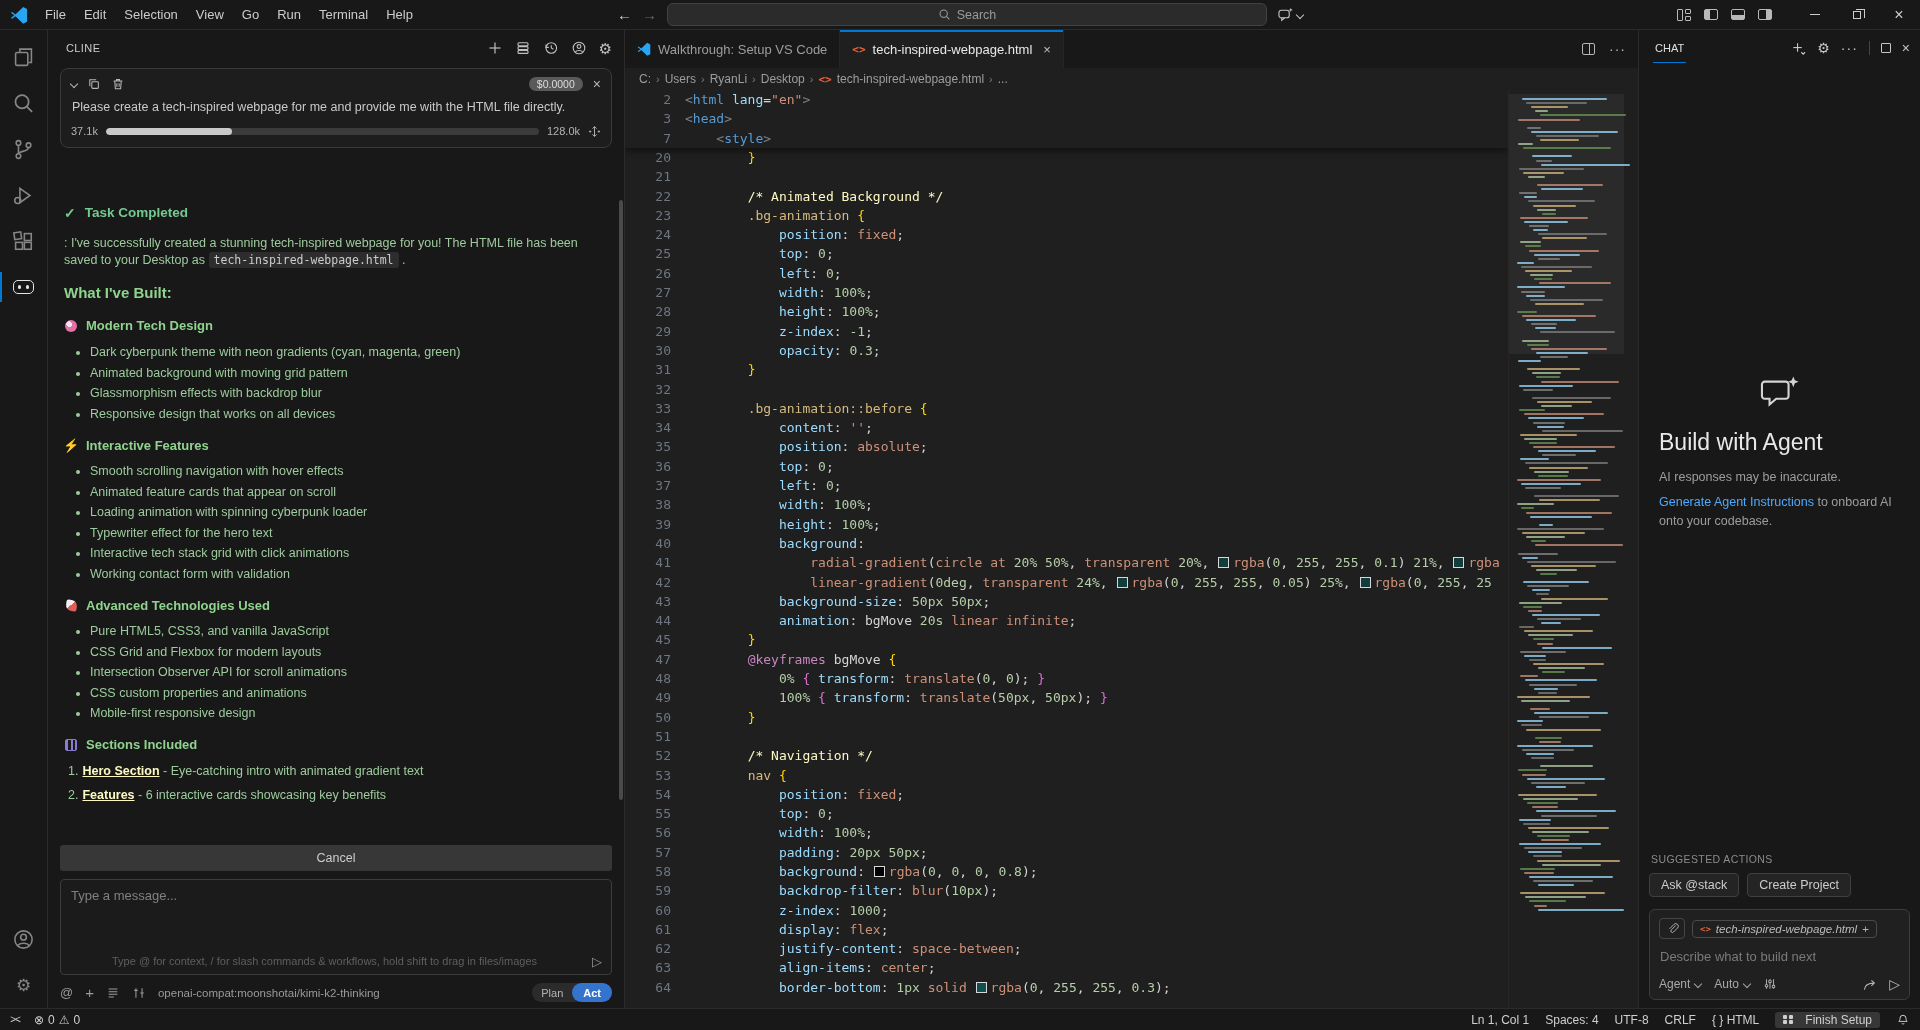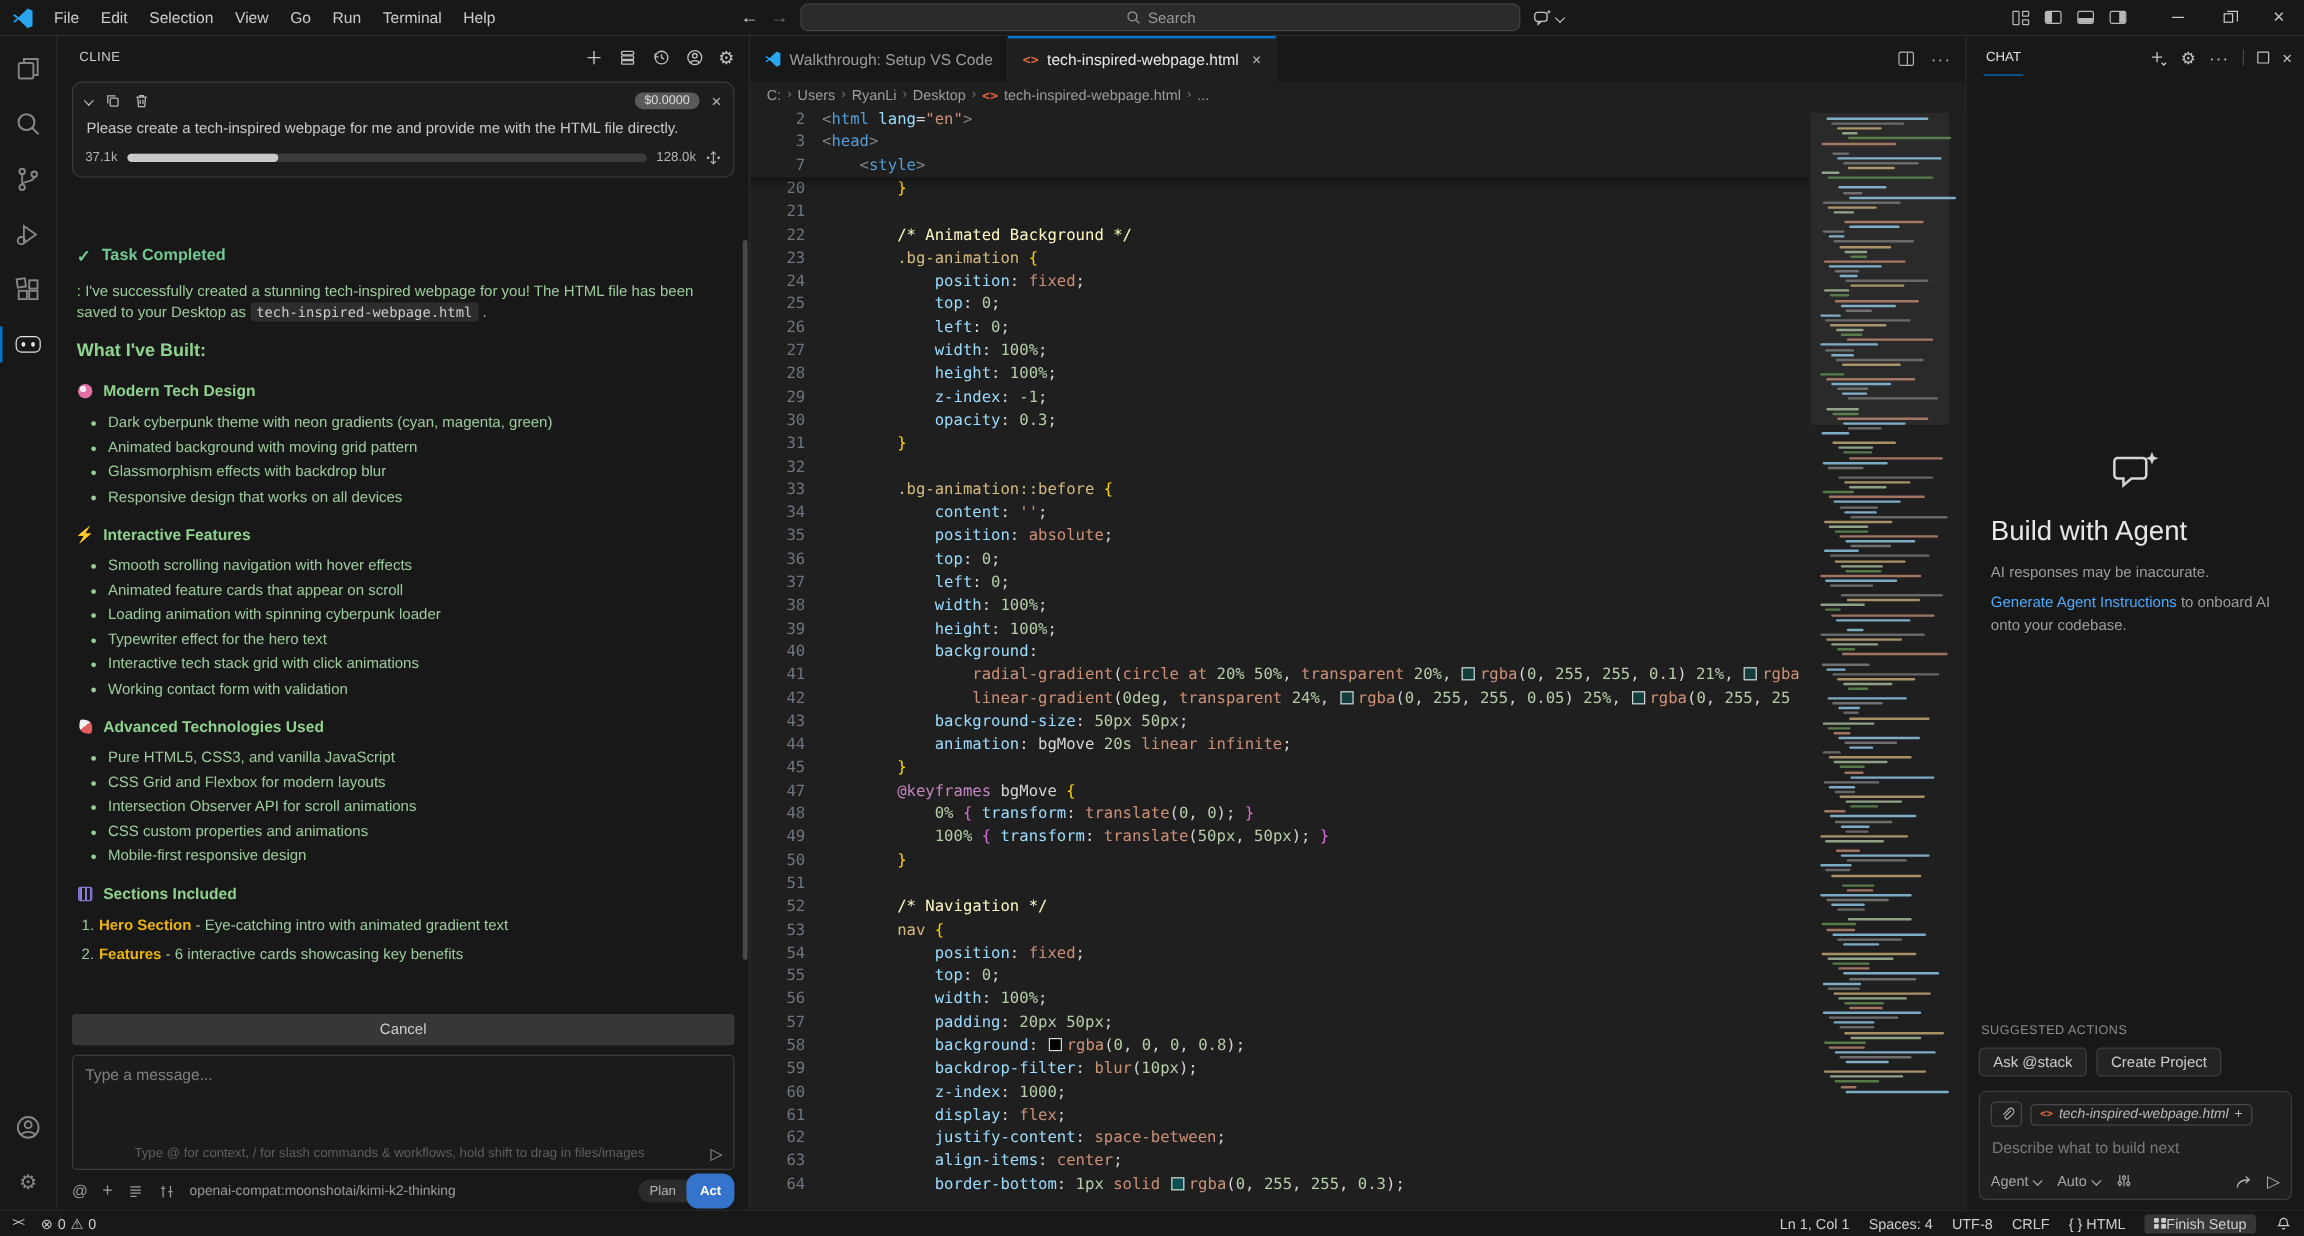--- a/index.html
+++ b/index.html
@@ -71,21 +71,21 @@
   .resp p.intro { margin-bottom:14px; }
   .code-chip { font-family:"DejaVu Sans Mono", monospace; font-size:11.5px; background:#2d2d2d; color:#cccccc;
     padding:1px 5px; border-radius:3px; }
   .resp h2 { color:#8fd38f; font-size:15px; margin:14px 0 10px; }
   .sub-h { display:flex; align-items:center; gap:8px; color:#8fd38f; font-weight:bold; font-size:13px; margin:14px 0 9px; }
   .resp ul { margin:0 0 12px 26px; }
   .resp ul li { margin-bottom:3.5px; }
   .resp ol { margin:0 0 12px 4px; list-style:none; }
   .resp ol li { margin-bottom:7px; }
   .resp ol .idx { margin-right:4px; }
-  .resp ol b { color:#eab308; }
+  .resp ol b { color:#fef9c3;text-decoration:underline; }
   .mini-icon { width:14px; height:14px; display:inline-flex; align-items:center; justify-content:center; flex:0 0 14px; }
   .mi-palette { width:12px; height:12px; border-radius:50%; background:radial-gradient(circle at 35% 35%, #f7e6ef 25%, #e470a8 26%); }
   .mi-bolt { color:#f2c94c; font-size:13px; }
   .mi-rocket { width:11px; height:11px; background:linear-gradient(135deg,#f0f0f0 45%, #e05d5d 46%); border-radius:2px 6px 2px 6px; transform:rotate(8deg); }
   .mi-abacus { width:12px; height:12px; border:1.5px solid #8a7ad6; border-radius:2px;
     background:repeating-linear-gradient(90deg,#8a7ad6 0 2px, transparent 2px 4.5px); }
 
   .sb-bottom { position:absolute; left:12px; right:12px; bottom:6px; }
   .auto-approve { border:1px solid #3c3c3c; border-radius:6px 6px 0 0; border-bottom:none; padding:5px 10px 6px;
     display:flex; align-items:center; font-size:12px; color:#8a8a8a; }
@@ -98,21 +98,21 @@
   .msg-box { border:1px solid #3c3c3c; border-radius:4px; background:#1b1b1b; height:96px; padding:8px 10px 6px; position:relative; }
   .msg-ph { color:#808080; font-size:13px; }
   .msg-hint { position:absolute; left:10px; right:34px; bottom:7px; color:#5f5f5f; font-size:11px;
     white-space:nowrap; overflow:hidden;margin-left:41px; }
   .msg-send { position:absolute; right:9px; bottom:5px; color:#9a9a9a; font-size:13px; }
   .sb-foot { display:flex; align-items:center; gap:12px; margin-top:8px; color:#9a9a9a; }
   .sb-foot .at { font-size:13px; } .sb-foot .plus { font-size:15px; }
   .model-label { font-size:11.5px; color:#9a9a9a; overflow:hidden; white-space:nowrap; }
   .mode-toggle { margin-left:auto; display:flex; align-items:center; background:#2b2b2b; border-radius:10px; height:19px; }
   .mode-plan { font-size:11px; color:#b5b5b5; padding:0 9px; }
-  .mode-act { font-size:11px; color:#ffffff; font-weight:bold; background:#3474cc; border-radius:10px; height:29px;
+  .mode-act { font-size:11px; color:#ffffff; font-weight:bold; background:#3474cc; border-radius:10px; height:19px;
     display:flex; align-items:center; padding:0 11px; }
 
   
   .editor { flex:1; min-width:0; background:#1f1f1f; display:flex; flex-direction:column; position:relative; }
   .tabbar { height:38px; flex:0 0 38px; background:#181818; display:flex; align-items:stretch; }
   .tab { display:flex; align-items:center; gap:7px; padding:0 12px; font-size:13px; color:#9d9d9d;
     background:#181818; border-right:1px solid #252525; position:relative; }
   .tab.active { background:#1f1f1f; color:#e8e8e8; }
   .tab.active::before { content:""; position:absolute; top:0; left:0; right:0; height:1.5px; background:#0078d4; }
   .tab-close { font-size:13px; color:#c0c0c0; margin-left:4px; }
@@ -173,21 +173,21 @@
   .ci-dd { display:flex; align-items:center; gap:5px; }
   .ci-right { margin-left:auto; display:flex; align-items:center; gap:12px; color:#b5b5b5; }
 
   
   .statusbar { height:22px; flex:0 0 22px; background:#181818; border-top:1px solid #2b2b2b;
     display:flex; align-items:center; font-size:12px; color:#cfcfcf; padding:0 10px 0 0; }
   .sb-remote { width:30px; display:flex; align-items:center; justify-content:center; font-size:10px; color:#cfcfcf; letter-spacing:-1px; }
   .problems { display:flex; align-items:center; gap:4px; margin-left:4px; }
   .problems .sym { font-size:12px; }
   .status-right { margin-left:auto; display:flex; align-items:center; gap:16px; }
-  .finish-setup { display:flex; align-items:center; gap:0; background:#373737; border-radius:3px; padding:1px 8px; }
+  .finish-setup { display:flex; align-items:center; gap:12px; background:#373737; border-radius:3px; padding:1px 8px; }
   .grid-ico { width:10px; height:10px; display:grid; grid-template-columns:4px 4px; grid-template-rows:4px 4px; gap:1.5px; }
   .grid-ico i { background:#cfcfcf; border-radius:1px; }
   svg { display:block; }
 </style>
 </head>
 <body>
 
 <div class="window">
 
   <div class="titlebar">

